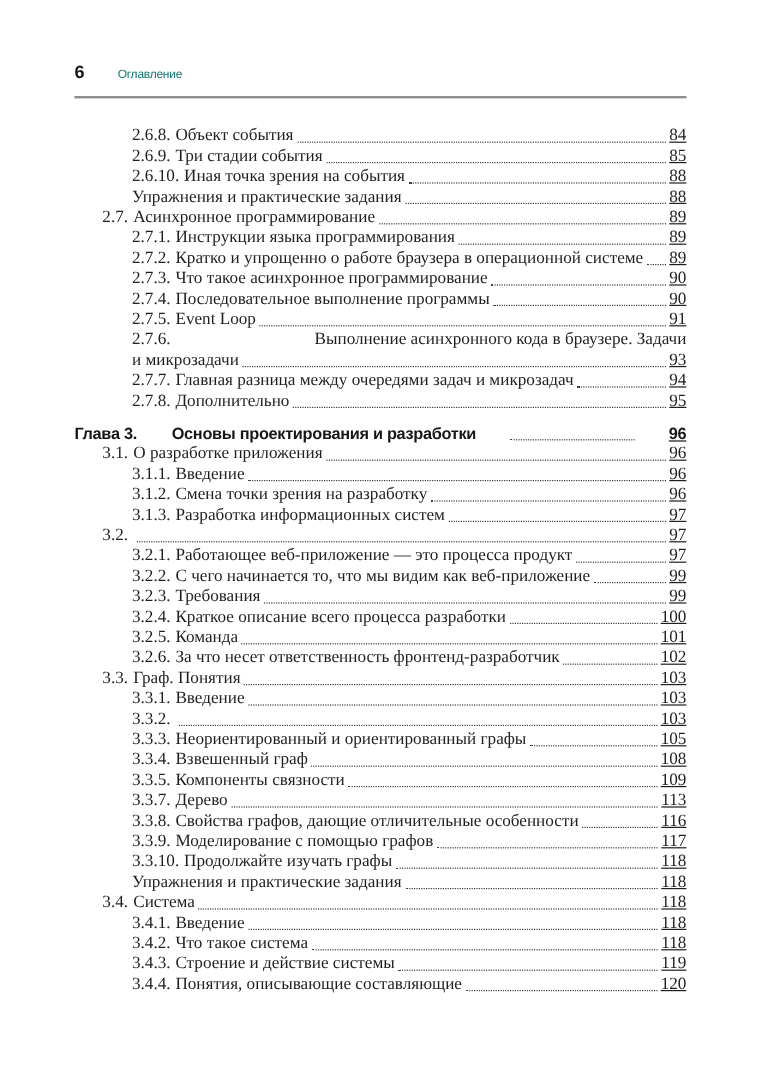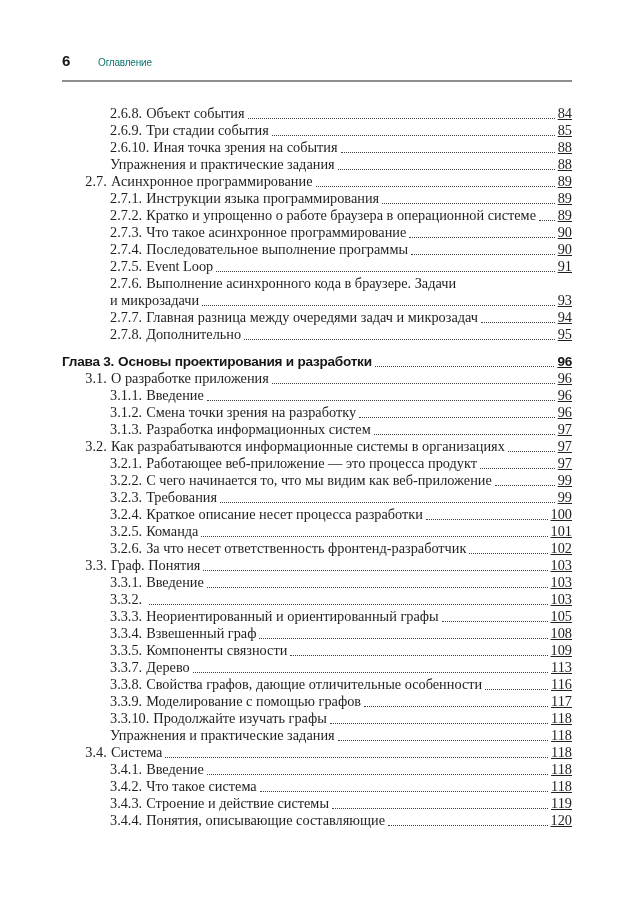--- a/index.html
+++ b/index.html
@@ -54,27 +54,28 @@
     margin:0 3px 3.5px 3px;
     border-bottom:1.6px dotted #3f3f3f;
   }
   .row .pg{white-space:pre;text-decoration:underline;}
   .lv-chapter{
     font-family:"Liberation Sans", sans-serif;
     font-weight:700;
     font-size:13.6px;
     letter-spacing:-0.25px;
     color:#161616;
+    gap:25px;
   }
   .lv-section{padding-left:23px;text-align:center;}
   .lv-section .num{
     display:inline-block;
     min-width:22px;
   }
-  .lv-subsection,.lv-plain{padding-left:48px;}
+  .lv-subsection,.lv-plain{padding-left:48px;justify-content:space-between;}
   .gap{margin-top:10px;}
 </style>
 </head>
 <body>
 
 <div class="sheet">
   <header class="page-header">
     <span class="pg-num">6</span>
     <span class="hdr-title">Оглавление</span>
   </header>
@@ -187,21 +188,20 @@
     <span class="pg">96</span>
   </div>
       <div class="row lv-subsection">
     <span class="num">3.1.3.</span>
     <span class="title">Разработка информационных систем</span>
     <span class="leader"></span>
     <span class="pg">97</span>
   </div>
       <div class="row lv-section">
     <span class="num">3.2.</span>
-    <span class="title">Как разрабатываются информационные системы в организациях</span>
     <span class="leader"></span>
     <span class="pg">97</span>
   </div>
       <div class="row lv-subsection">
     <span class="num">3.2.1.</span>
     <span class="title">Работающее веб-приложение — это процесса продукт</span>
     <span class="leader"></span>
     <span class="pg">97</span>
   </div>
       <div class="row lv-subsection">
@@ -211,21 +211,21 @@
     <span class="pg">99</span>
   </div>
       <div class="row lv-subsection">
     <span class="num">3.2.3.</span>
     <span class="title">Требования</span>
     <span class="leader"></span>
     <span class="pg">99</span>
   </div>
       <div class="row lv-subsection">
     <span class="num">3.2.4.</span>
-    <span class="title">Краткое описание несет процесса разработки</span>
+    <span class="title">Краткое описание всего процесса разработки</span>
     <span class="leader"></span>
     <span class="pg">100</span>
   </div>
       <div class="row lv-subsection">
     <span class="num">3.2.5.</span>
     <span class="title">Команда</span>
     <span class="leader"></span>
     <span class="pg">101</span>
   </div>
       <div class="row lv-subsection">

